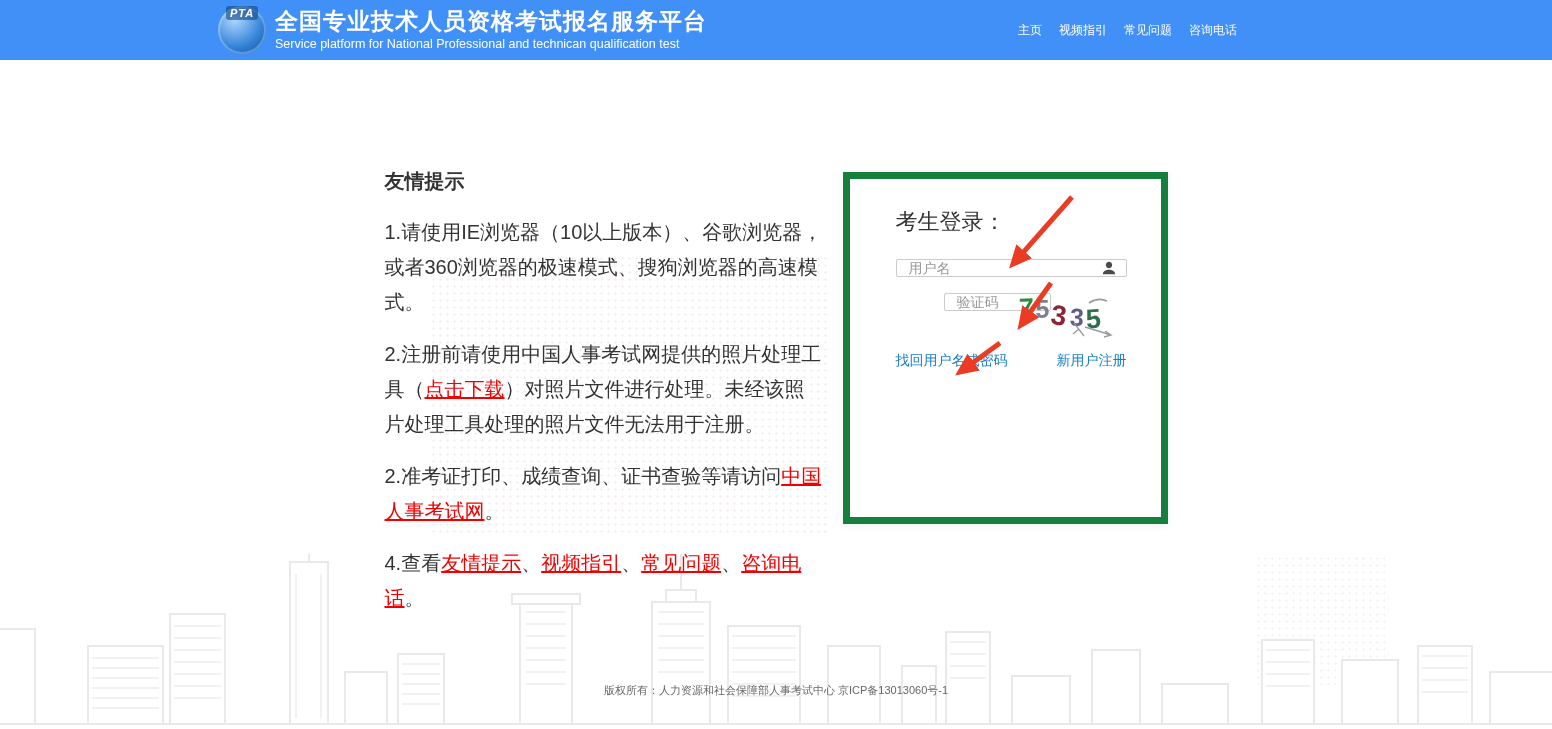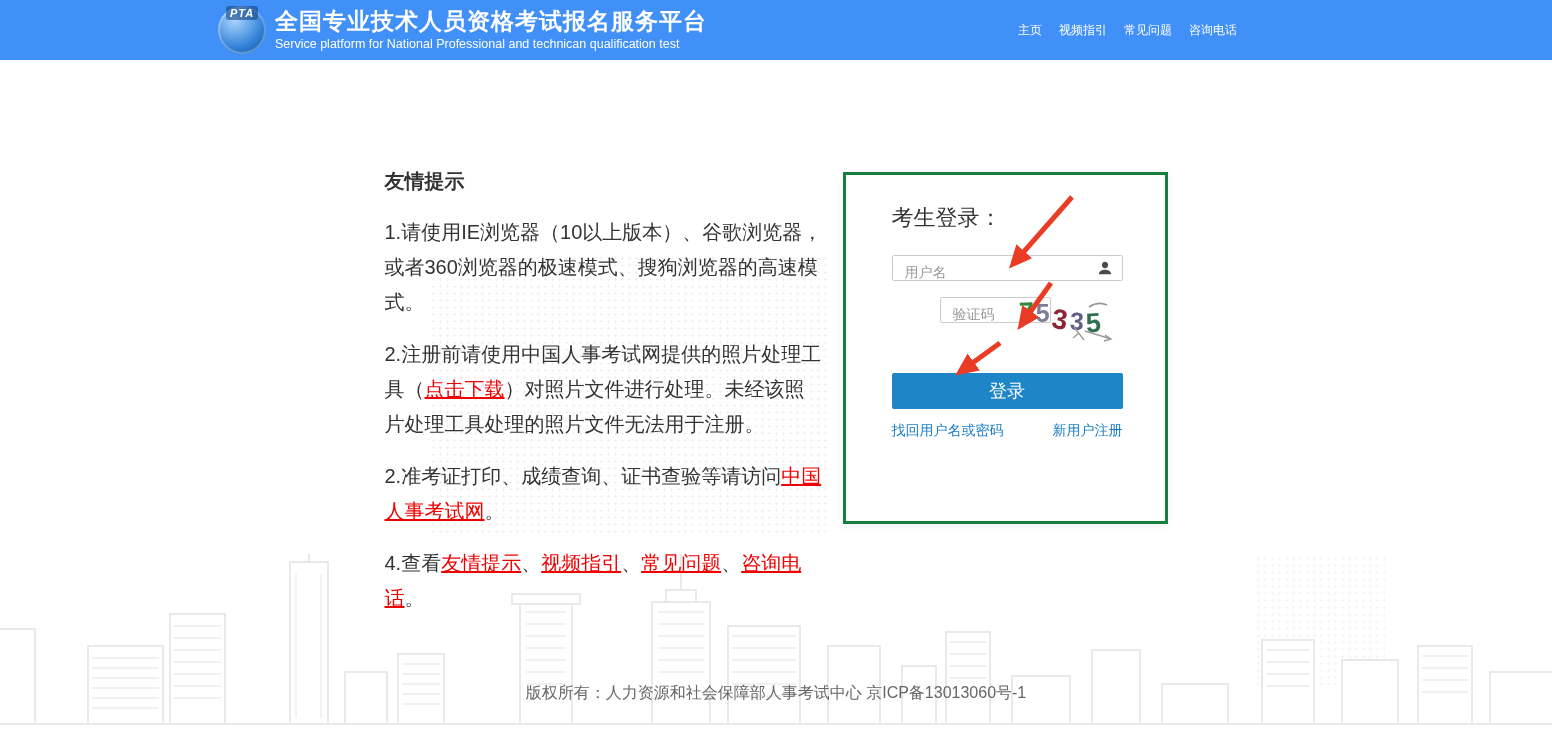--- a/index.html
+++ b/index.html
@@ -41,28 +41,28 @@
     position:relative;z-index:2;width:783px;margin:108px auto 0;
     display:flex;justify-content:space-between;align-items:flex-start;
   }
   .tips{width:438px;}
   .tips-heading{font-size:20px;font-weight:bold;margin:0 0 20px;color:#333;}
   .tip{font-size:20px;line-height:1.75;margin:0 0 17px;color:#333;}
   .red-link{color:#f00000;text-decoration:underline;cursor:pointer;}
   
   .login-box{
     width:325px;box-sizing:border-box;background:#fff;margin-top:4px;
-    border:3px solid #15803d;box-shadow:0 2px 8px rgba(0,0,0,.06);
+    border:7px solid #15803d;box-shadow:0 2px 8px rgba(0,0,0,.06);
     padding:28px 46px 0;height:352px;
   }
   .login-title{font-size:22px;color:#333;margin:0 0 22px;font-weight:normal;}
   .field{position:relative;width:231px;margin-bottom:16px;}
   .field input{
-    box-sizing:border-box;width:100%;height:26px;border:1px solid #ccc;border-radius:2px;
-    padding:7px 36px 0 12px;font-size:14px;color:#333;outline:none;
+    box-sizing:border-box;width:100%;height:18px;border:1px solid #ccc;border-radius:2px;
+    padding:0 36px 0 12px;font-size:14px;color:#333;outline:none;
     font-family:"Liberation Sans","DejaVu Sans",sans-serif;
   }
   .field input::placeholder{color:#999;}
   .ficon{position:absolute;right:9px;top:50%;transform:translateY(-50%);width:18px;height:18px;}
   .captcha-row{display:flex;align-items:flex-start;}
   .captcha-field{width:116px;margin-bottom:0;}
   .captcha-field input{padding-right:12px;margin-left:48px;}
   .captcha-img{
     margin-left:16px;width:104px;height:46px;position:relative;
     display:flex;align-items:flex-start;cursor:pointer;user-select:none;
@@ -75,21 +75,21 @@
   .cap-4{color:#2f6f50;font-size:27px;margin-top:13px;margin-left:2px;transform:rotate(-4deg);}
   .cap-noise{position:absolute;left:0;top:0;pointer-events:none;}
   .login-btn{
     display:block;width:231px;height:36px;margin-top:30px;border:none;border-radius:2px;
     background:#1e86c7;color:#fff;font-size:18px;cursor:pointer;
     font-family:"Liberation Sans","DejaVu Sans",sans-serif;
   }
   .login-links{display:flex;justify-content:space-between;width:231px;margin-top:13px;font-size:14px;font-family:Liberation Serif, serif;}
   .blue-link{color:#1a7dc5;text-decoration:none;cursor:pointer;}
   
-  .footer{position:relative;z-index:2;text-align:center;margin-top:50px;font-size:16px;color:#666;}
+  .footer{position:relative;z-index:2;text-align:center;margin-top:50px;font-size:11px;color:#666;}
   
   .skyline{position:absolute;left:0;bottom:0;z-index:0;}
   .arrows{position:absolute;left:0;top:0;z-index:5;pointer-events:none;}
 </style>
 </head>
 <body>
 
 <div class="header">
   <div class="logo">
     <span class="logo-inner">PTA</span>
@@ -153,21 +153,20 @@
         <span class="cap-3">3</span>
         <span class="cap-4">5</span>
         <svg class="cap-noise" width="104" height="46" viewBox="0 0 104 46">
           <path d="M70 10 q9 -6 18 -2" stroke="#9a9a9a" stroke-width="1.6" fill="none"></path>
           <path d="M66 34 l26 8 m-6 -4 l6 4 l-7 2" stroke="#9a9a9a" stroke-width="1.4" fill="none"></path>
           <path d="M55 30 l10 13 m-11 -2 l6 -5" stroke="#9a9a9a" stroke-width="1.3" fill="none"></path>
         </svg>
       </div>
     </div>
 
-    <button class="login-btn">登录</button>
 
     <div class="login-links">
       <a class="blue-link">找回用户名或密码</a>
       <a class="blue-link">新用户注册</a>
     </div>
   </div>
 </div>
 
 <div class="footer">
   <span>版权所有：人力资源和社会保障部人事考试中心 京ICP备13013060号-1</span>

